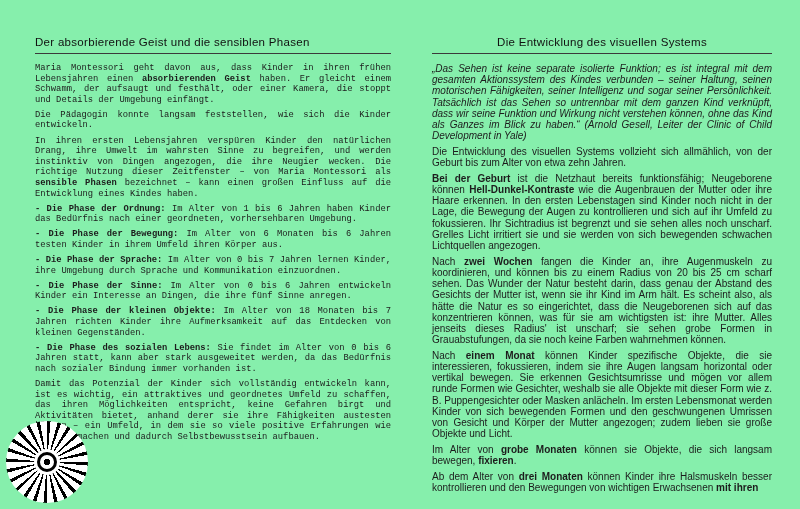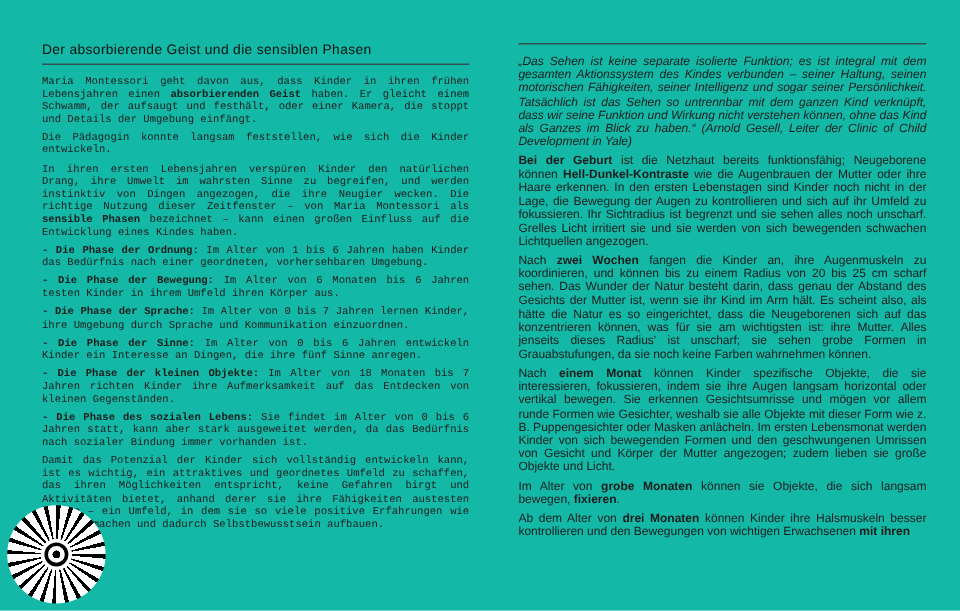--- a/index.html
+++ b/index.html
@@ -1,17 +1,17 @@
 <!DOCTYPE html>
 <html lang="de"><head>
 <meta charset="utf-8">
 <style>
   html,body{margin:0;padding:0;background:#ffffff;}
   body{font-family:"Liberation Sans","DejaVu Sans",sans-serif;color:#1c1c1c;}
-  .spread{position:relative;width:800px;height:509px;background:#14b8a6;overflow:hidden;}
+  .spread{position:relative;width:800px;height:509px;background:#86efac;overflow:hidden;}
 
   .page-col{position:absolute;top:36px;}
   .col-left{left:35px;width:356px;}
   .col-right{left:432px;width:340px;}
 
   .title{margin:0;font-size:11.5px;font-weight:400;letter-spacing:.3px;color:#111;padding-bottom:5px;}
   .title.centered{text-align:center;}
   .rule{border-top:1px solid #3a3a3a;height:0;margin:0 0 9px 0;}
 
   .para{margin:0 0 4.5px 0;text-align:justify;}
@@ -43,23 +43,25 @@
         <p class="para"><span class="bold">- Die Phase der Bewegung:</span><span> Im Alter von 6 Monaten bis 6 Jahren testen Kinder in ihrem Umfeld ihren Körper aus.</span></p>
         <p class="para"><span class="bold">- Die Phase der Sprache:</span><span> Im Alter von 0 bis 7 Jahren lernen Kinder, ihre Umgebung durch Sprache und Kommunikation einzuordnen.</span></p>
         <p class="para"><span class="bold">- Die Phase der Sinne:</span><span> Im Alter von 0 bis 6 Jahren entwickeln Kinder ein Interesse an Dingen, die ihre fünf Sinne anregen.</span></p>
         <p class="para"><span class="bold">- Die Phase der kleinen Objekte:</span><span> Im Alter von 18 Monaten bis 7 Jahren richten Kinder ihre Aufmerksamkeit auf das Entdecken von kleinen Gegenständen.</span></p>
         <p class="para"><span class="bold">- Die Phase des sozialen Lebens:</span><span> Sie findet im Alter von 0 bis 6 Jahren statt, kann aber stark ausgeweitet werden, da das Bedürfnis nach sozialer Bindung immer vorhanden ist.</span></p>
         <p class="para"><span>Damit das Potenzial der Kinder sich vollständig entwickeln kann, ist es wichtig, ein attraktives und geordnetes Umfeld zu schaffen, das ihren Möglichkeiten entspricht, keine Gefahren birgt und Aktivitäten bietet, anhand derer sie ihre Fähigkeiten austesten können – ein Umfeld, in dem sie so viele positive Erfahrungen wie möglich machen und dadurch Selbstbewusstsein aufbauen.</span></p>
       </div>
   </section>
 
   <section class="page-col col-right">
+    <h1 class="title centered">Die Entwicklung des visuellen Systems</h1>
     <div class="rule"></div>
     <div>
         <p class="para italic"><span>„Das Sehen ist keine separate isolierte Funktion; es ist integral mit dem gesamten Aktionssystem des Kindes verbunden – seiner Haltung, seinen motorischen Fähigkeiten, seiner Intelligenz und sogar seiner Persönlichkeit. Tatsächlich ist das Sehen so untrennbar mit dem ganzen Kind verknüpft, dass wir seine Funktion und Wirkung nicht verstehen können, ohne das Kind als Ganzes im Blick zu haben.“ (Arnold Gesell, Leiter der Clinic of Child Development in Yale)</span></p>
+        <p class="para"><span>Die Entwicklung des visuellen Systems vollzieht sich allmählich, von der Geburt bis zum Alter von etwa zehn Jahren.</span></p>
         <p class="para"><span class="bold">Bei der Geburt</span><span> ist die Netzhaut bereits funktionsfähig; Neugeborene können </span><span class="bold">Hell-Dunkel-Kontraste</span><span> wie die Augenbrauen der Mutter oder ihre Haare erkennen. In den ersten Lebenstagen sind Kinder noch nicht in der Lage, die Bewegung der Augen zu kontrollieren und sich auf ihr Umfeld zu fokussieren. Ihr Sichtradius ist begrenzt und sie sehen alles noch unscharf. Grelles Licht irritiert sie und sie werden von sich bewegenden schwachen Lichtquellen angezogen.</span></p>
         <p class="para"><span>Nach </span><span class="bold">zwei Wochen</span><span> fangen die Kinder an, ihre Augenmuskeln zu koordinieren, und können bis zu einem Radius von 20 bis 25 cm scharf sehen. Das Wunder der Natur besteht darin, dass genau der Abstand des Gesichts der Mutter ist, wenn sie ihr Kind im Arm hält. Es scheint also, als hätte die Natur es so eingerichtet, dass die Neugeborenen sich auf das konzentrieren können, was für sie am wichtigsten ist: ihre Mutter. Alles jenseits dieses Radius' ist unscharf; sie sehen grobe Formen in Grauabstufungen, da sie noch keine Farben wahrnehmen können.</span></p>
         <p class="para"><span>Nach </span><span class="bold">einem Monat</span><span> können Kinder spezifische Objekte, die sie interessieren, fokussieren, indem sie ihre Augen langsam horizontal oder vertikal bewegen. Sie erkennen Gesichtsumrisse und mögen vor allem runde Formen wie Gesichter, weshalb sie alle Objekte mit dieser Form wie z. B. Puppengesichter oder Masken anlächeln. Im ersten Lebensmonat werden Kinder von sich bewegenden Formen und den geschwungenen Umrissen von Gesicht und Körper der Mutter angezogen; zudem lieben sie große Objekte und Licht.</span></p>
         <p class="para"><span>Im Alter von </span><span class="bold">grobe Monaten</span><span> können sie Objekte, die sich langsam bewegen, </span><span class="bold">fixieren</span><span>.</span></p>
         <p class="para"><span>Ab dem Alter von </span><span class="bold">drei Monaten</span><span> können Kinder ihre Halsmuskeln besser kontrollieren und den Bewegungen von wichtigen Erwachsenen </span><span class="bold">mit ihren</span></p>
       </div>
   </section>
 
   <div class="starburst"></div>
 

